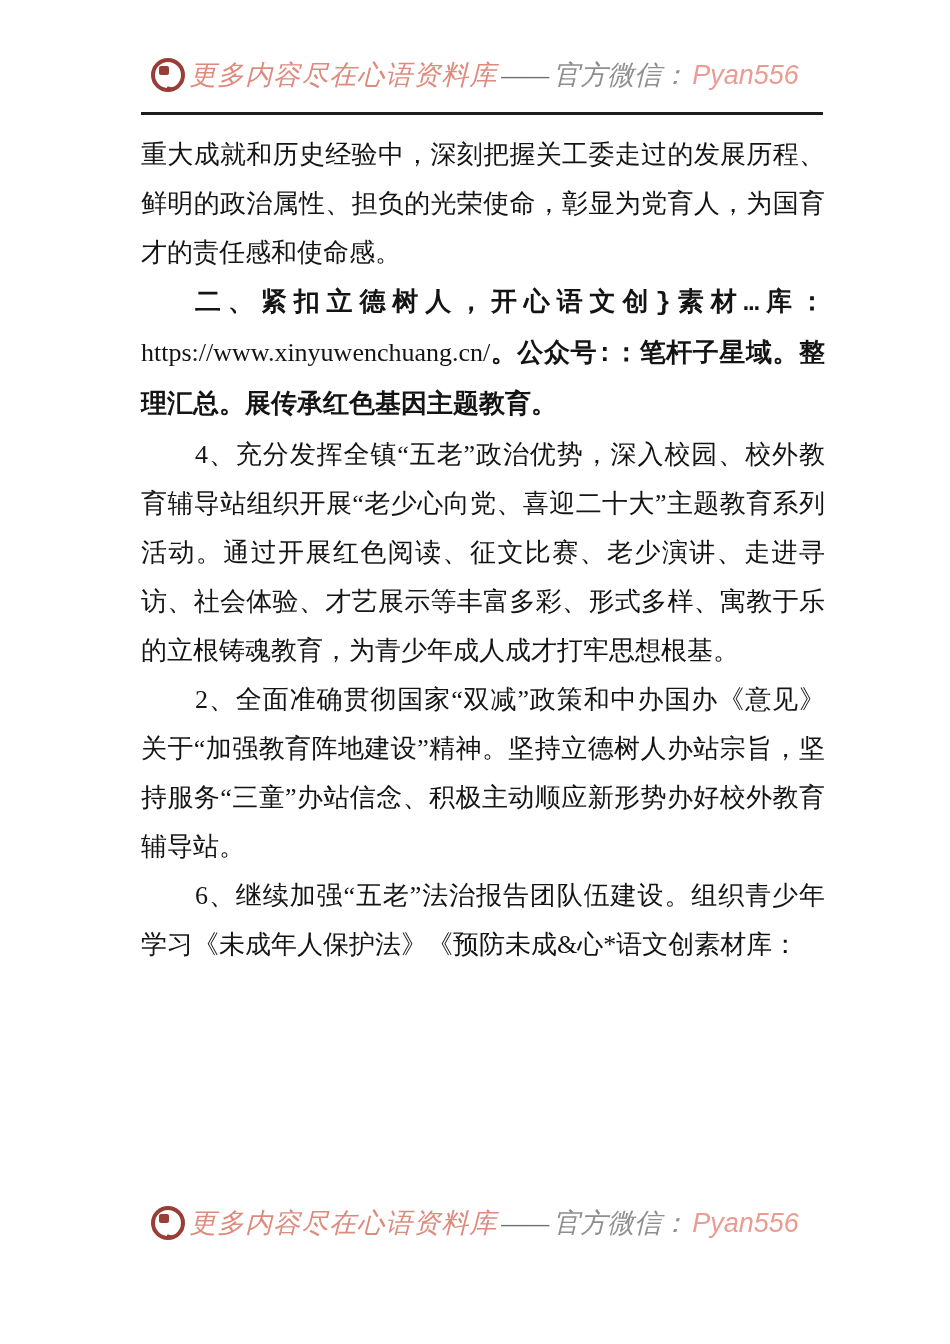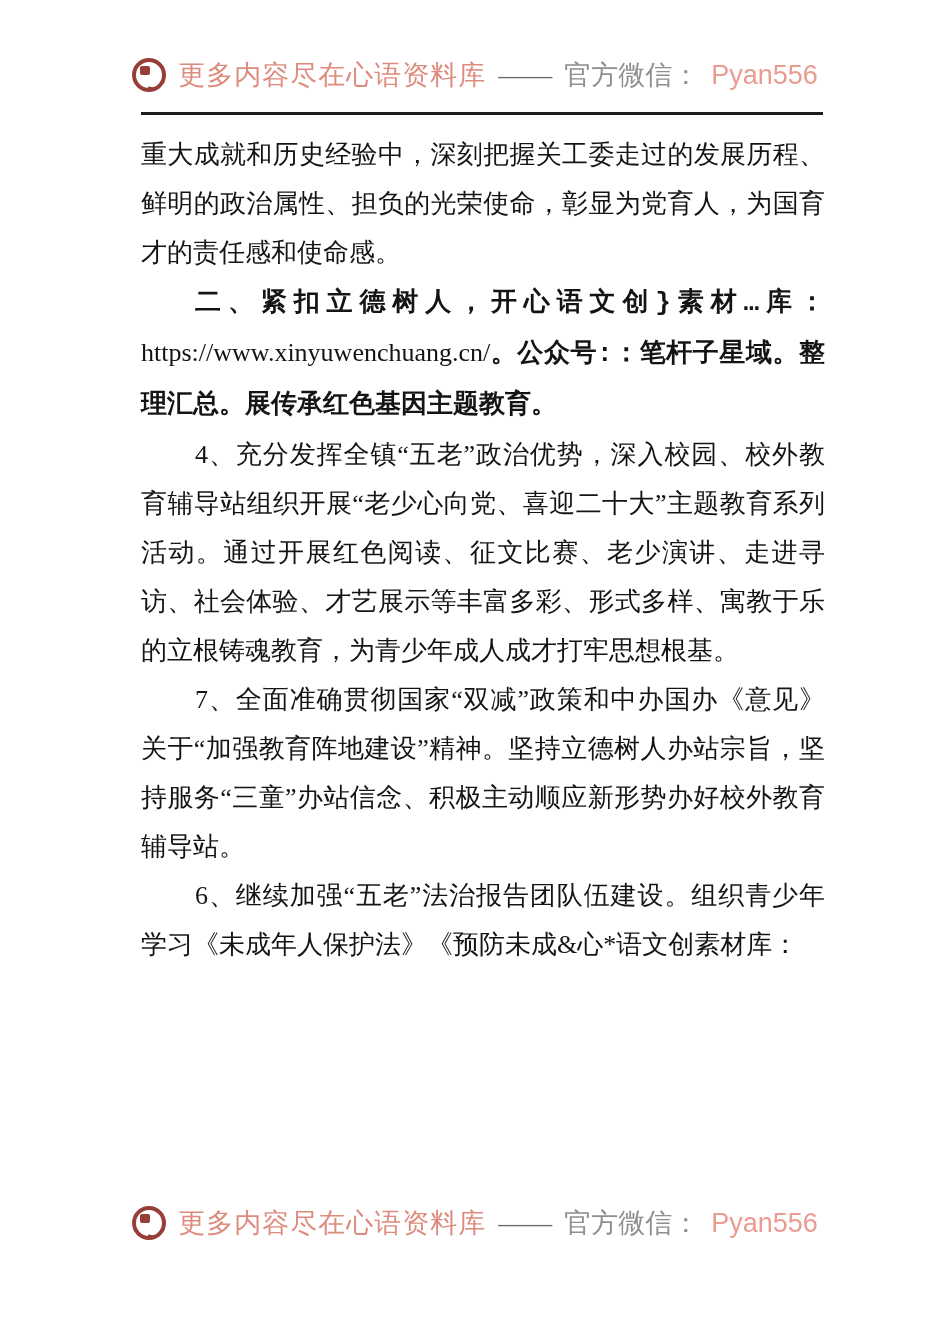--- a/index.html
+++ b/index.html
@@ -5,22 +5,22 @@
   html,body{margin:0;padding:0;}
   body{
     width:950px;height:1344px;background:#ffffff;position:relative;
     font-family:"Liberation Serif", serif;overflow:hidden;
   }
   .page{position:absolute;inset:0;background:#ffffff;}
 
   
   .watermark{
     position:absolute;left:0;width:100%;
-    display:flex;justify-content:center;align-items:center;gap:12px;
-    font-size:27px;white-space:nowrap;user-select:none;
+    display:flex;justify-content:center;align-items:center;gap:4px;
+    font-size:27px;white-space:nowrap;user-select:none;font-style:italic;
   }
   .header-wm{top:52px;height:46px;}
   .footer-wm{top:1206px;height:34px;line-height:34px;overflow:hidden;}
   .wm-logo{
     width:34px;height:34px;border-radius:50%;
     border:4px solid var(--wm-logo,#8d2a22);background:#fff;
     position:relative;flex:0 0 auto;box-sizing:border-box;opacity:.9;
   }
   .wm-logo::after{
     content:"";position:absolute;left:4px;top:4px;width:10px;height:9px;
@@ -65,21 +65,21 @@
     <span class="wm-label">官方微信：</span>
     <span class="wm-id">Pyan556</span>
   </div>
 
   <div class="divider"></div>
 
   <div class="doc" style="color: rgb(20, 20, 20);">
       <p class=""><span class="run-normal">重大成就和历史经验中，深刻把握关工委走过的发展历程、鲜明的政治属性、担负的光荣使命，彰显为党育人，为国育才的责任感和使命感。</span></p>
       <p class="indent"><span class="run-bold">二、紧扣立德树人，开心语文创}素材…库：</span><span class="run-url">https://www.xinyuwenchuang.cn/</span><span class="run-bold">。公众号:：笔杆子星域。整理汇总。展传承红色基因主题教育。</span></p>
       <p class="indent"><span class="run-normal">4、充分发挥全镇“五老”政治优势，深入校园、校外教育辅导站组织开展“老少心向党、喜迎二十大”主题教育系列活动。通过开展红色阅读、征文比赛、老少演讲、走进寻访、社会体验、才艺展示等丰富多彩、形式多样、寓教于乐的立根铸魂教育，为青少年成人成才打牢思想根基。</span></p>
-      <p class="indent"><span class="run-normal">7、全面准确贯彻国家“双减”政策和中办国办《意见》关于“加强教育阵地建设”精神。坚持立德树人办站宗旨，坚持服务“三童”办站信念、积极主动顺应新形势办好校外教育辅导站。</span></p>
+      <p class="indent"><span class="run-normal">2、全面准确贯彻国家“双减”政策和中办国办《意见》关于“加强教育阵地建设”精神。坚持立德树人办站宗旨，坚持服务“三童”办站信念、积极主动顺应新形势办好校外教育辅导站。</span></p>
       <p class="indent"><span class="run-normal">6、继续加强“五老”法治报告团队伍建设。组织青少年学习《未成年人保护法》《预防未成&amp;心*语文创素材库：</span></p>
     </div>
 
   <div class="watermark footer-wm">
     <span class="wm-logo"></span>
     <span class="wm-brand">更多内容尽在心语资料库</span>
     <span class="wm-dash">——</span>
     <span class="wm-label">官方微信：</span>
     <span class="wm-id">Pyan556</span>
   </div>

